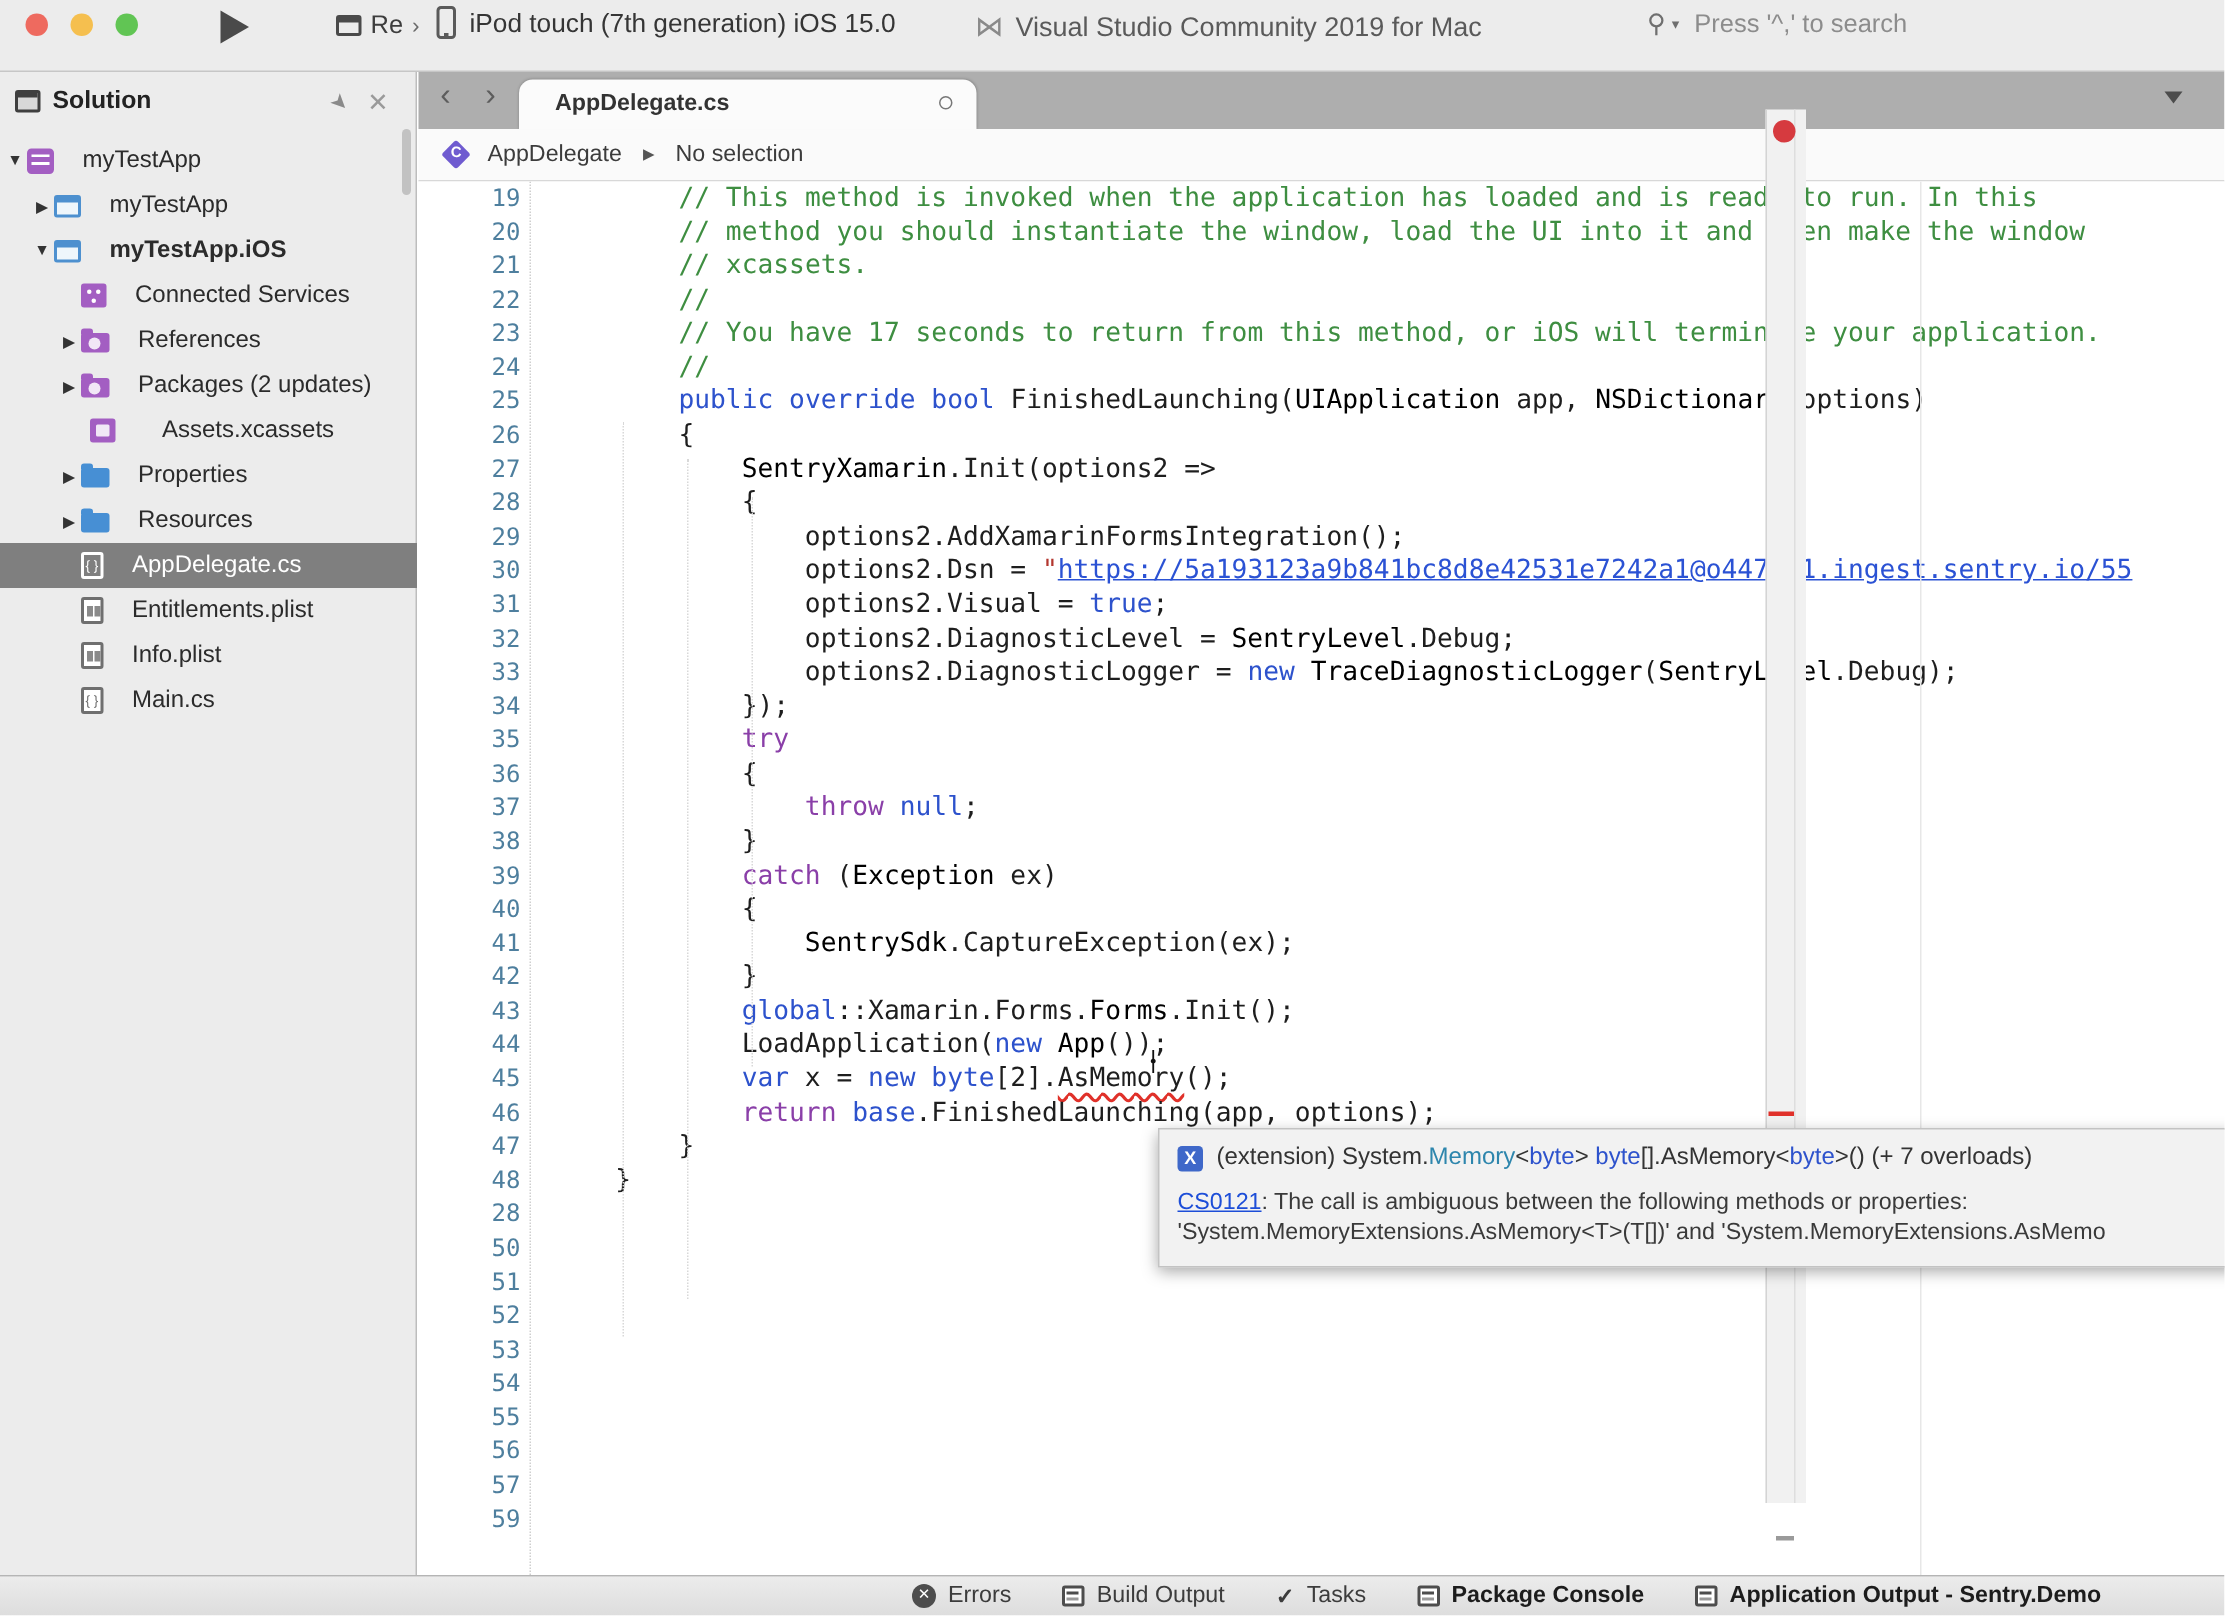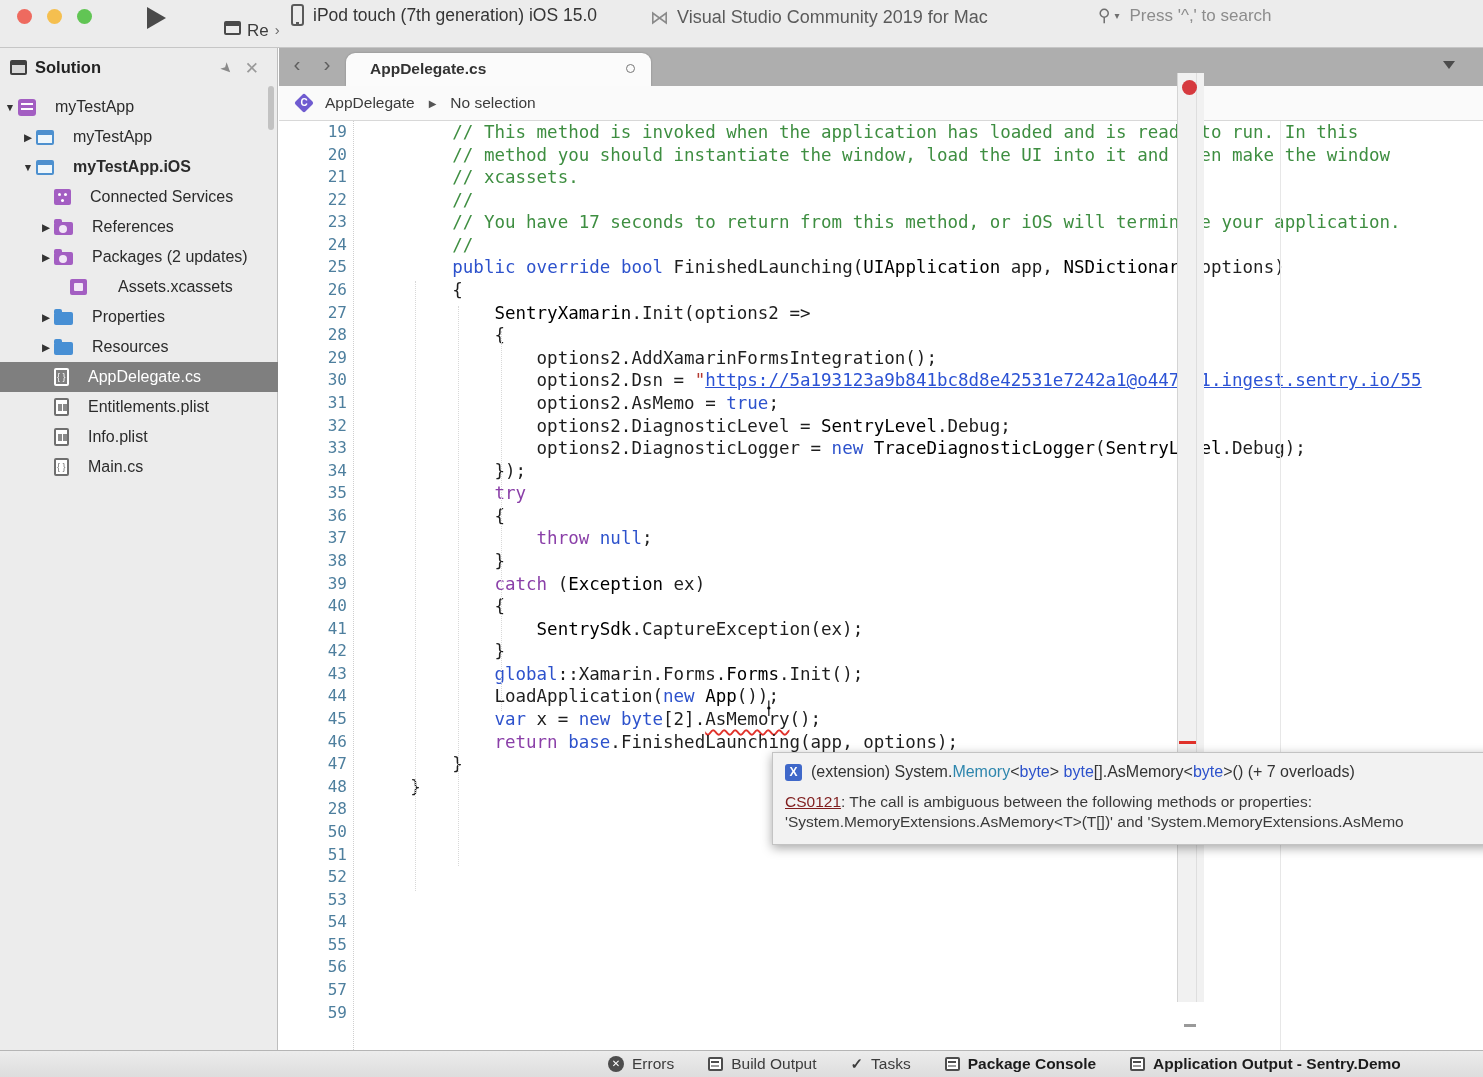--- a/index.html
+++ b/index.html
@@ -10,21 +10,21 @@
   
   .titlebar { position:absolute; left:0; top:0; width:1483px; height:48px;
               background:#ececec; border-bottom:1px solid #c6c6c6; }
   .tl-dot { position:absolute; top:9px; width:15px; height:15px; border-radius:50%; }
   .tl-close{ left:17px; background:#ee6a5f; }
   .tl-min  { left:47px; background:#f5bf4f; }
   .tl-zoom { left:77px; background:#61c554; }
   .run-btn { position:absolute; left:147px; top:7px; width:0; height:0;
              border-left:19px solid #4a4a4a; border-top:11px solid transparent;
              border-bottom:11px solid transparent; }
-  .cfg-sel { position:absolute; left:224px; top:21px; display:flex; gap:6px;
+  .cfg-sel { position:absolute; left:224px; top:7px; display:flex; align-items:center; gap:6px;
              color:#3d3d3d; font-size:17px; }
   .win-ic { width:17px; height:14px; border:2px solid #4a4a4a; border-top-width:5px; border-radius:2px; }
   .cfg-chev { color:#6a6a6a; font-size:15px; }
   .dev-sel { position:absolute; left:291px; top:4px; display:flex; align-items:center; gap:9px;
              color:#353535; font-size:17.5px; }
   .phone-ic { width:13px; height:22px; border:2px solid #5a5a5a; border-radius:3px; position:relative; }
   .phone-ic:after { content:""; position:absolute; left:3px; bottom:0; width:3px; height:2px; background:#5a5a5a; }
   .app-title { position:absolute; left:650px; top:6px; display:flex; align-items:center; gap:8px;
                color:#5a5a5a; font-size:18px; }
   .vslogo { color:#8a8a8a; font-size:19px; }
@@ -123,21 +123,21 @@
            font-family:"DejaVu Sans Mono", monospace; font-size:22px; color:#111; text-shadow:0 0 2px #fff; }
 
   
   .tooltip { position:absolute; left:772px; top:752px; width:720px; height:93px; z-index:50;
              background:#f2f2f2; border:1px solid #c3c3c3; box-shadow:0 3px 10px rgba(0,0,0,.35);
              padding:10px 12px; overflow:hidden; }
   .tt-sig { display:flex; align-items:center; gap:9px; font-size:16px; color:#333; white-space:nowrap; }
   .tt-ext-ic { flex:none; width:17px; height:17px; background:#3f68c9; border-radius:3px; color:#fff;
                font-size:12px; font-weight:700; text-align:center; line-height:17px; }
   .tt-body { margin-top:11px; font-size:15.5px; color:#3a3a3a; line-height:20px; white-space:nowrap; }
-  .tt-link { color:#7f1d1d; text-decoration:underline; }
+  .tt-link { color:#1d4ed8; text-decoration:underline; }
   .kw2 { color:#2d52cc; } .typ2 { color:#2e86ad; }
 
   
   .bottombar { position:absolute; left:0; top:1050px; width:1483px; height:27px;
                background:linear-gradient(#ececec,#dddddd); border-top:1px solid #b5b5b5;
                display:flex; align-items:center; padding-left:608px; gap:34px; }
   .bb-item { display:flex; align-items:center; gap:8px; font-size:15.5px; color:#3c3c3c; white-space:nowrap; }
   .bb-item.bold { font-weight:700; color:#1c1c1c; }
   .bb-ic-errors { width:16px; height:16px; border-radius:50%; background:#4d4d4d; color:#fff;
                   font-size:10px; line-height:16px; text-align:center; }
@@ -206,21 +206,21 @@
       <div class="srow" style="padding-left: 38px;">
         <span class="chev">▶</span>
         <span class="icon ic-folder-p"></span>
         <span class="slabel">References</span>
       </div>
       <div class="srow" style="padding-left: 38px;">
         <span class="chev">▶</span>
         <span class="icon ic-folder-p"></span>
         <span class="slabel">Packages (2 updates)</span>
       </div>
-      <div class="srow" style="padding-left: 42px; gap: 12px;">
+      <div class="srow" style="padding-left: 32px; gap: 12px;">
         <span class="chev"></span>
         <span class="icon ic-assets"></span>
         <span class="slabel">Assets.xcassets</span>
       </div>
       <div class="srow" style="padding-left: 38px;">
         <span class="chev">▶</span>
         <span class="icon ic-folder-b"></span>
         <span class="slabel">Properties</span>
       </div>
       <div class="srow" style="padding-left: 38px;">
@@ -319,21 +319,21 @@
         <div class="crow">
           <span class="lnum">29</span>
           <span class="ltext"><span class="pln">                options2.AddXamarinFormsIntegration();</span></span>
         </div>
         <div class="crow">
           <span class="lnum">30</span>
           <span class="ltext"><span class="pln">                options2.Dsn = </span><span class="str">"</span><span class="url">https://5a193123a9b841bc8d8e42531e7242a1@o447951.ingest.sentry.io/55</span></span>
         </div>
         <div class="crow">
           <span class="lnum">31</span>
-          <span class="ltext"><span class="pln">                options2.AsMemo = </span><span class="kw">true</span><span class="pln">;</span></span>
+          <span class="ltext"><span class="pln">                options2.Visual = </span><span class="kw">true</span><span class="pln">;</span></span>
         </div>
         <div class="crow">
           <span class="lnum">32</span>
           <span class="ltext"><span class="pln">                options2.DiagnosticLevel = </span><span class="typ">SentryLevel</span><span class="pln">.Debug;</span></span>
         </div>
         <div class="crow">
           <span class="lnum">33</span>
           <span class="ltext"><span class="pln">                options2.DiagnosticLogger = </span><span class="kw">new</span><span class="pln"> </span><span class="typ">TraceDiagnosticLogger</span><span class="pln">(</span><span class="typ">SentryLevel</span><span class="pln">.Debug);</span></span>
         </div>
         <div class="crow">

